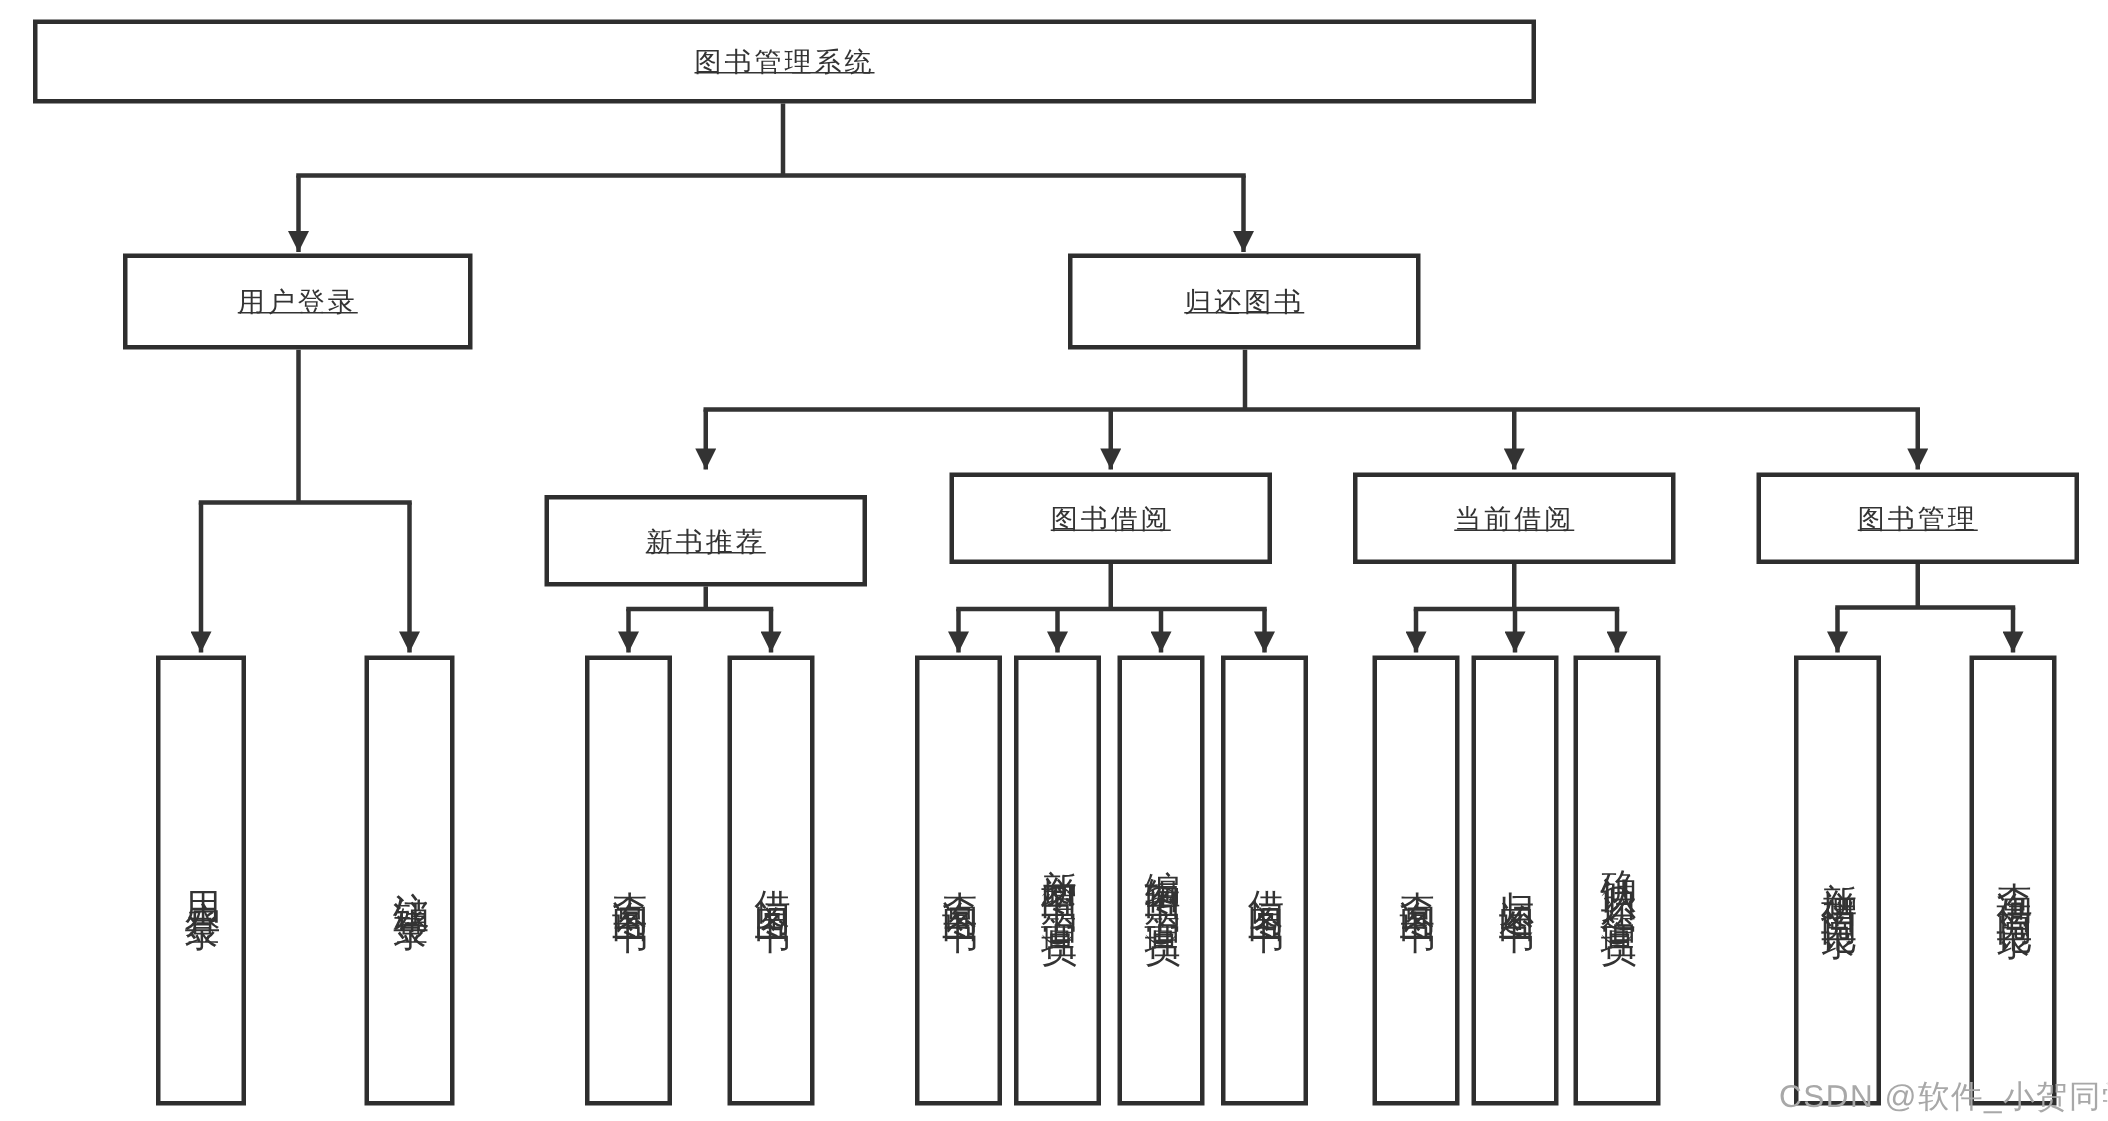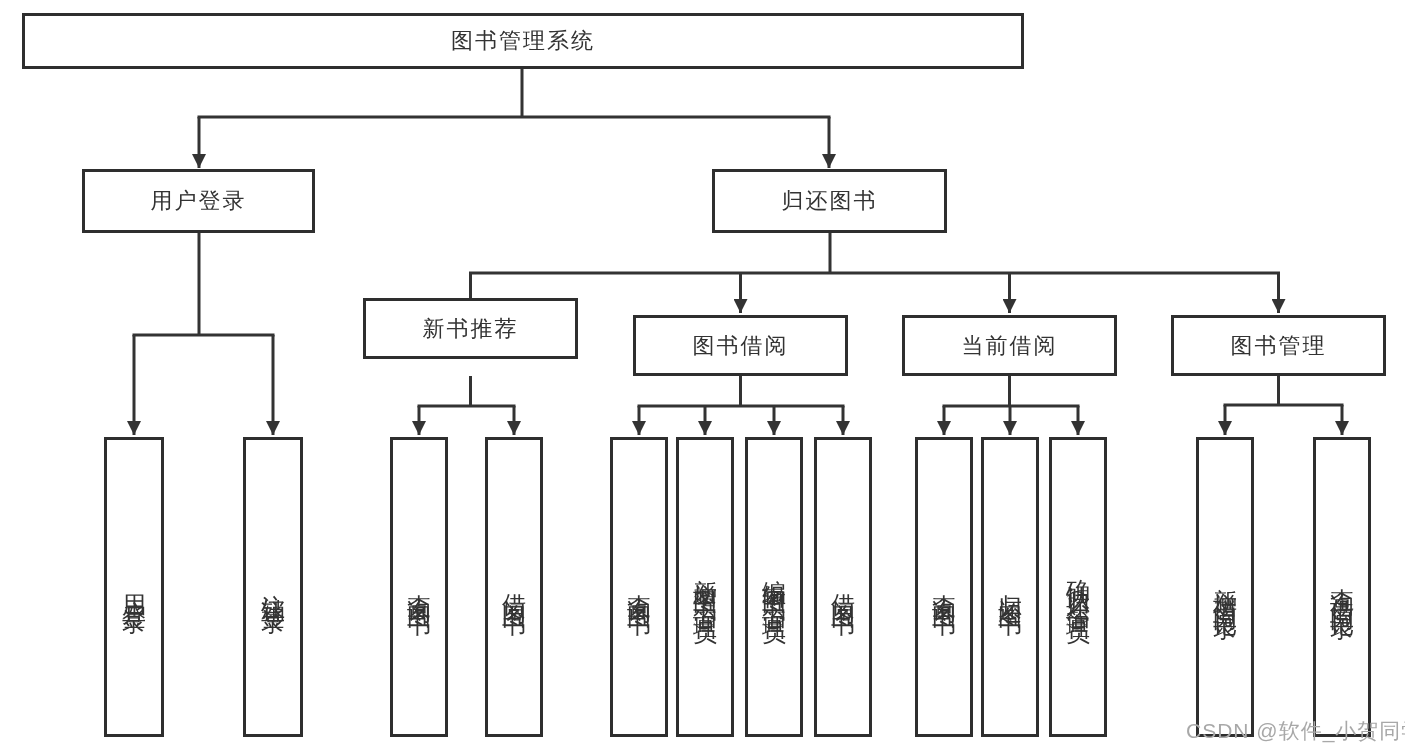--- a/index.html
+++ b/index.html
@@ -16,23 +16,24 @@
     box-sizing:border-box;
     background:#ffffff;
     border:3px solid #2e2e2e;
     color:#333333;
     display:flex;
     align-items:center;
     justify-content:center;
     z-index:2;
   }
   .hbox{
-    font-size:22px;
+    font-size:18px;
     letter-spacing:2px;
     white-space:nowrap;
+    text-decoration:underline;
   }
   .vbox{
     width:58px;
     top:437px;
     height:300px;
   }
   .vtext{
     writing-mode:vertical-rl;
     text-orientation:mixed;
     font-size:24px;
@@ -106,21 +107,21 @@
       <line x1="1225" y1="405" x2="1225" y2="435" marker-end="url(#ah)"></line>
       <line x1="1342" y1="405" x2="1342" y2="435" marker-end="url(#ah)"></line>
     </g>
   </svg>
 
   <div class="node hbox" style="left:22px;top:13px;width:1002px;height:56px;">图书管理系统</div>
 
   <div class="node hbox" style="left:82px;top:169px;width:233px;height:64px;">用户登录</div>
   <div class="node hbox" style="left:712px;top:169px;width:235px;height:64px;">归还图书</div>
 
-  <div class="node hbox" style="left:363px;top:298px;width:215px;height:61px;">新书推荐</div>
+  <div class="node hbox" style="left:363px;top:330px;width:215px;height:61px;">新书推荐</div>
   <div class="node hbox" style="left:633px;top:315px;width:215px;height:61px;">图书借阅</div>
   <div class="node hbox" style="left:902px;top:315px;width:215px;height:61px;">当前借阅</div>
   <div class="node hbox" style="left:1171px;top:315px;width:215px;height:61px;">图书管理</div>
 
   <div class="node vbox" style="left:104px;width:60px;">
     <span class="vtext">用户登录</span>
   </div>
   <div class="node vbox" style="left:243px;width:60px;">
     <span class="vtext">注销登录</span>
   </div>

